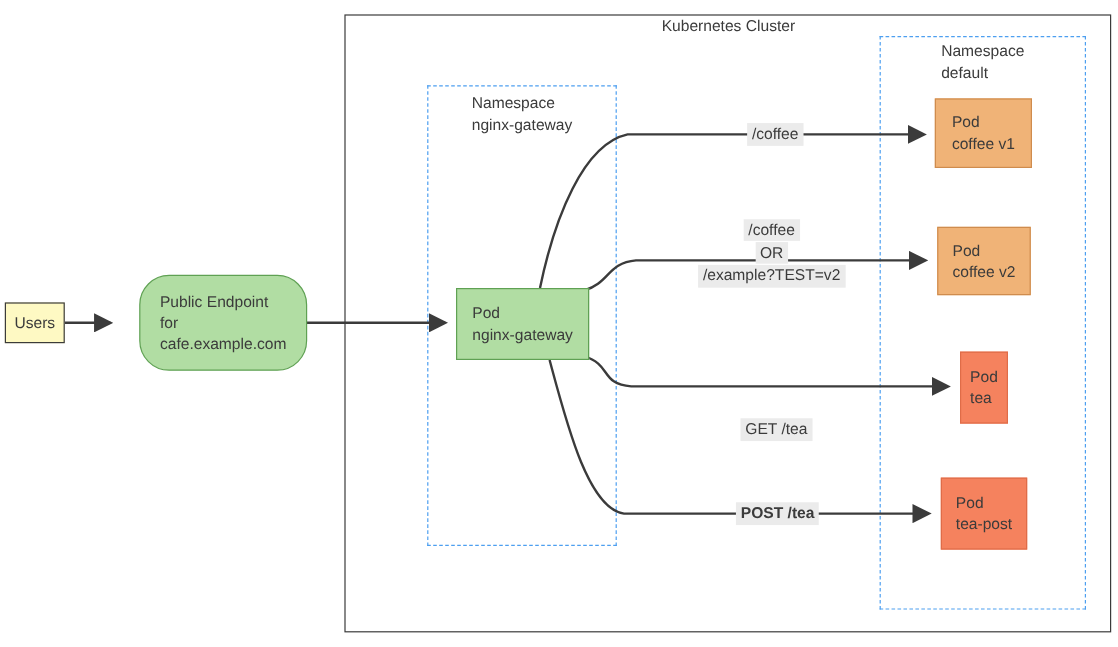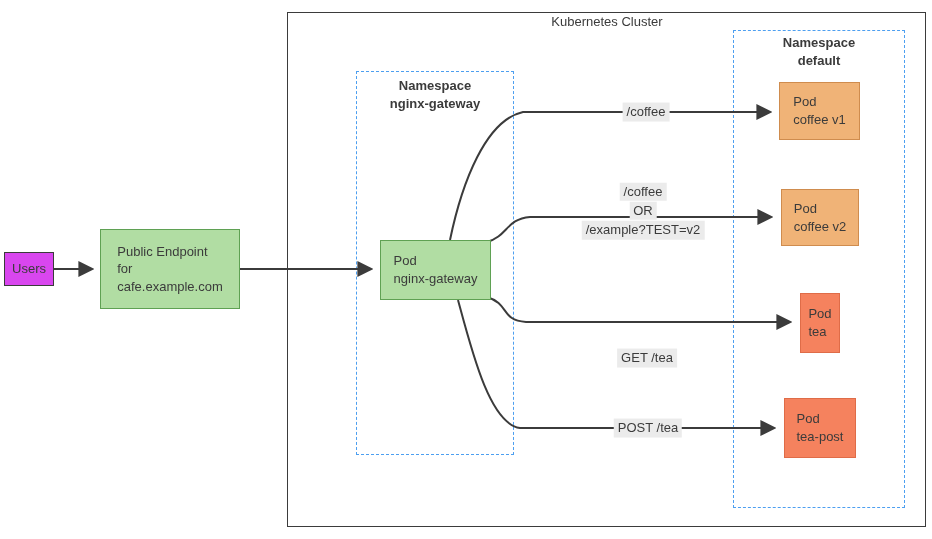--- a/index.html
+++ b/index.html
@@ -16,27 +16,26 @@
     color:var(--text);font-size:13px;
   }
   .abs{position:absolute;box-sizing:border-box;text-align:right;}
   .node{
     display:flex;align-items:center;justify-content:center;
     text-align:left;white-space:pre-line;line-height:1.35;
   }
   .green{background:var(--green-fill);border:1.6px solid var(--green-stroke);}
   .orange{background:var(--orange-fill);border:1.6px solid var(--orange-stroke);}
   .salmon{background:var(--salmon-fill);border:1.6px solid var(--salmon-stroke);}
-  .plain{background:#d946ef;border:1.6px solid var(--arrow);}
+  .plain{background:#fef9c3;border:1.6px solid var(--arrow);}
   .frame{background:transparent;border:1.6px solid var(--arrow);}
   .ns{background:transparent;border:1.6px dashed var(--dashed-blue);}
   .ns-label{
-    text-align:center;white-space:pre-line;line-height:1.4;
+    text-align:left;white-space:pre-line;line-height:1.4;
     transform:translateX(-50%);
-    font-weight:bold;
   }
   .frame-title{transform:translateX(-50%);white-space:nowrap;}
   .edge-label{
     transform:translate(-50%,-50%);background:var(--label-bg);
     padding:1px 4px;white-space:nowrap;line-height:1.3;
   }
   .edge-label-stack{
     transform:translate(-50%,-50%);display:flex;flex-direction:column;
     align-items:center;gap:1px;
   }
@@ -72,21 +71,21 @@
       <path d="M240,269 H371" marker-end="url(#arrowhead)"></path>
       <path d="M450,240 C462,182 486,120 523,112 H770" marker-end="url(#arrowhead)"></path>
       <path d="M487,242 C508,236 506,219 530,217 H771" marker-end="url(#arrowhead)"></path>
       <path d="M487,297 C510,304 500,320 526,322 H790" marker-end="url(#arrowhead)"></path>
       <path d="M458,300 C472,352 490,424 520,428 H774" marker-end="url(#arrowhead)"></path>
     </g>
   </svg>
 
   <div class="abs node plain" style="left:4px;top:252px;width:50px;height:34px;">Users</div>
 
-  <div class="abs node green" style="left:100px;top:229px;width:140px;height:80px;">Public Endpoint
+  <div class="abs node green" style="left:116px;top:229px;width:140px;height:80px;border-radius:25px;">Public Endpoint
 for
 cafe.example.com</div>
 
   <div class="abs node green" style="left:380px;top:240px;width:111px;height:60px;">Pod
 nginx-gateway</div>
 
   <div class="abs node orange" style="left:779px;top:82px;width:81px;height:58px;">Pod
 coffee v1</div>
   <div class="abs node orange" style="left:781px;top:189px;width:78px;height:57px;">Pod
 coffee v2</div>
@@ -97,15 +96,15 @@
 
   <div class="abs edge-label" style="left:646px;top:112px;">/coffee</div>
 
   <div class="abs edge-label-stack" style="left:643px;top:211px;">
     <span>/coffee</span>
     <span>OR</span>
     <span>/example?TEST=v2</span>
   </div>
 
   <div class="abs edge-label" style="left:647px;top:322px;margin-top:36px;">GET /tea</div>
-  <div class="abs edge-label" style="left:648px;top:428px;">POST /tea</div>
+  <div class="abs edge-label" style="left:648px;top:428px;font-weight:bold;">POST /tea</div>
 
 </div>
 
 </body></html>

